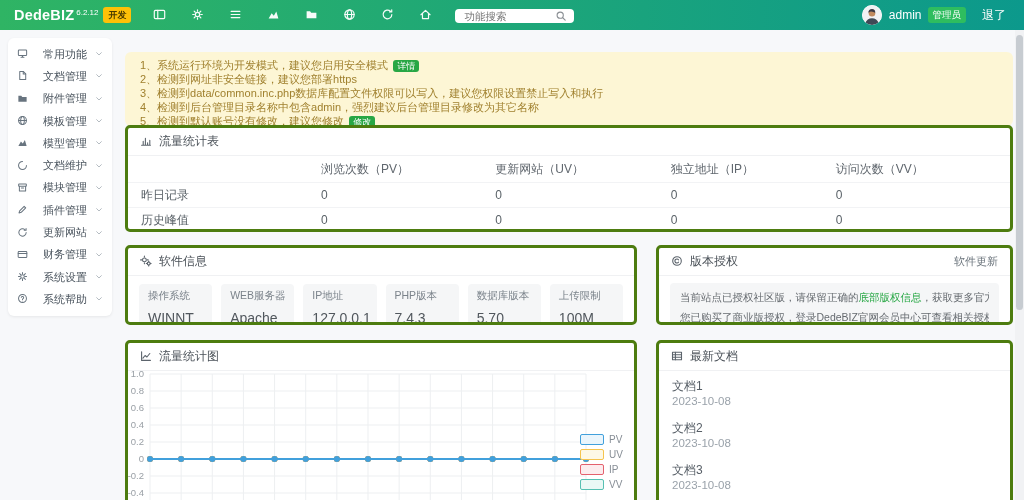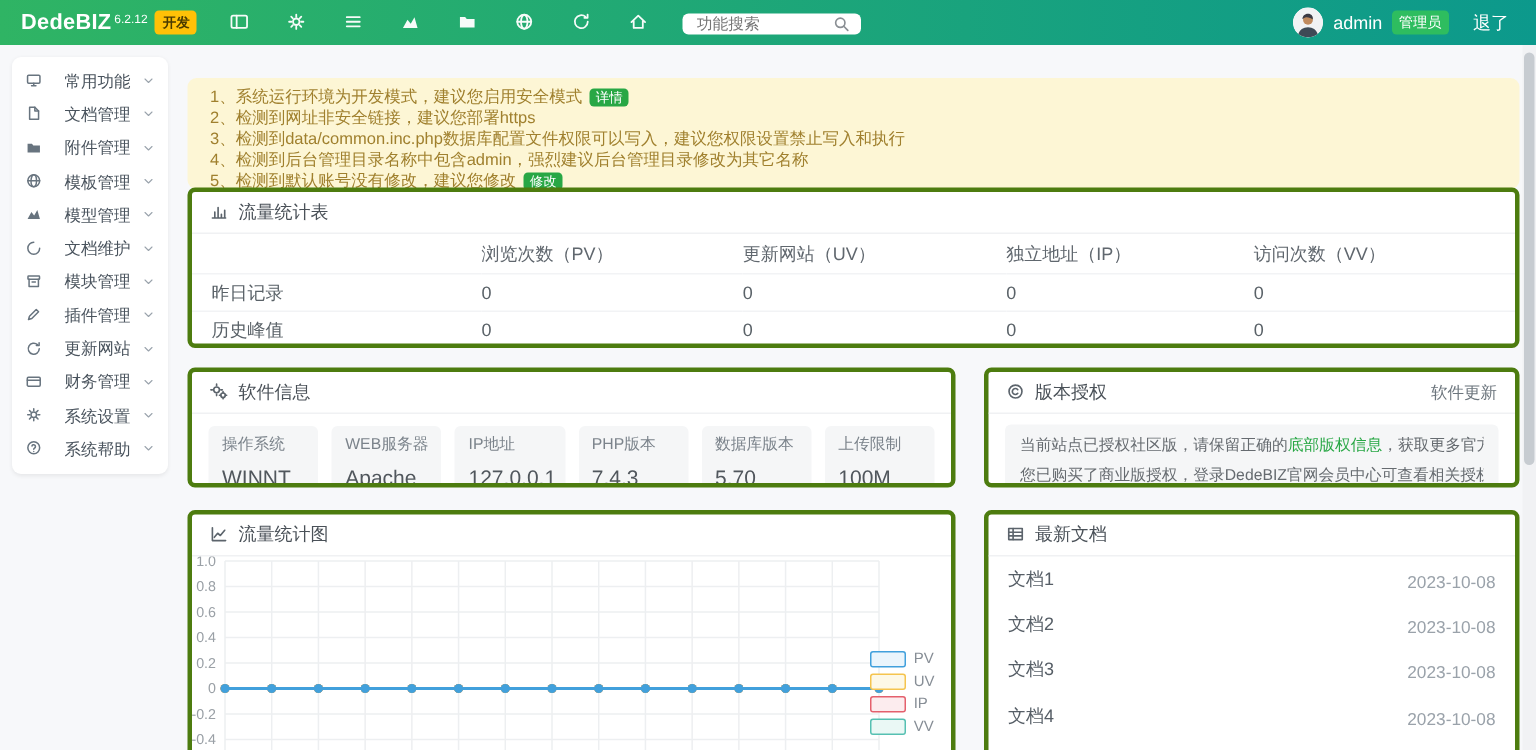--- a/index.html
+++ b/index.html
@@ -79,21 +79,21 @@
 
   .panel-chart{left:125px;top:340px;width:512px;height:235px;}
   .chart-wrap{position:relative;}
   .chart-wrap svg{display:block;}
   .legend{position:absolute;right:11px;top:63px;}
   .lg-item{display:flex;align-items:center;gap:5px;margin-bottom:4px;cursor:pointer;}
   .lg-swatch{width:22px;height:9px;border-radius:2px;border:1.5px solid;box-sizing:content-box;}
   .lg-label{font-size:10px;color:#878e96;}
 
   .panel-docs{left:656px;top:340px;width:357px;height:235px;}
-  .doc-row{display:flex;justify-content:space-between;align-items:flex-end;padding:6.7px 13px;cursor:pointer;}
+  .doc-row{display:flex;justify-content:space-between;align-items:flex-start;padding:6.7px 13px;cursor:pointer;flex-direction:column;}
   .doc-name{font-size:12px;color:#565e66;}
   .doc-date{font-size:11.5px;color:#9aa2aa;}
 
   
   .scrollbar{position:absolute;right:0;top:30px;width:9px;height:470px;background:#f1f2f4;}
   .scrollbar .thumb{position:absolute;left:1px;top:5px;width:7px;height:275px;
                     background:#c7ccd1;border-radius:4px;cursor:pointer;}
 </style>
 </head>
 <body>

